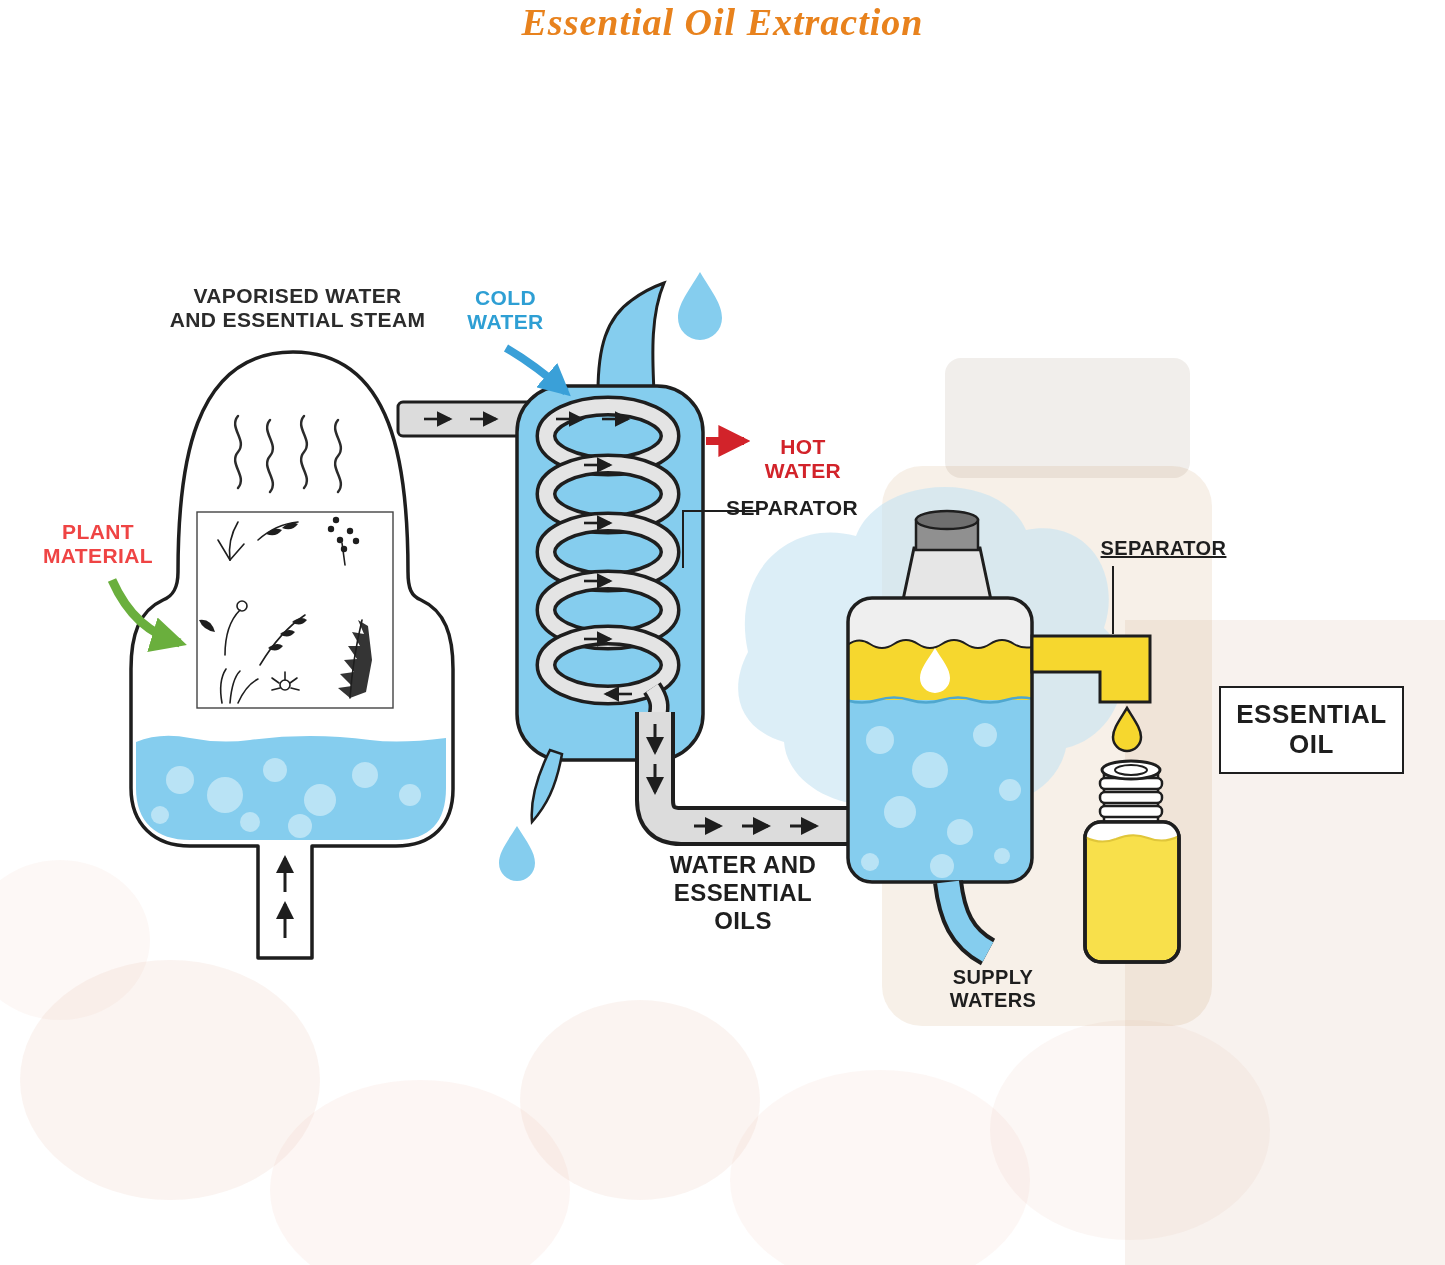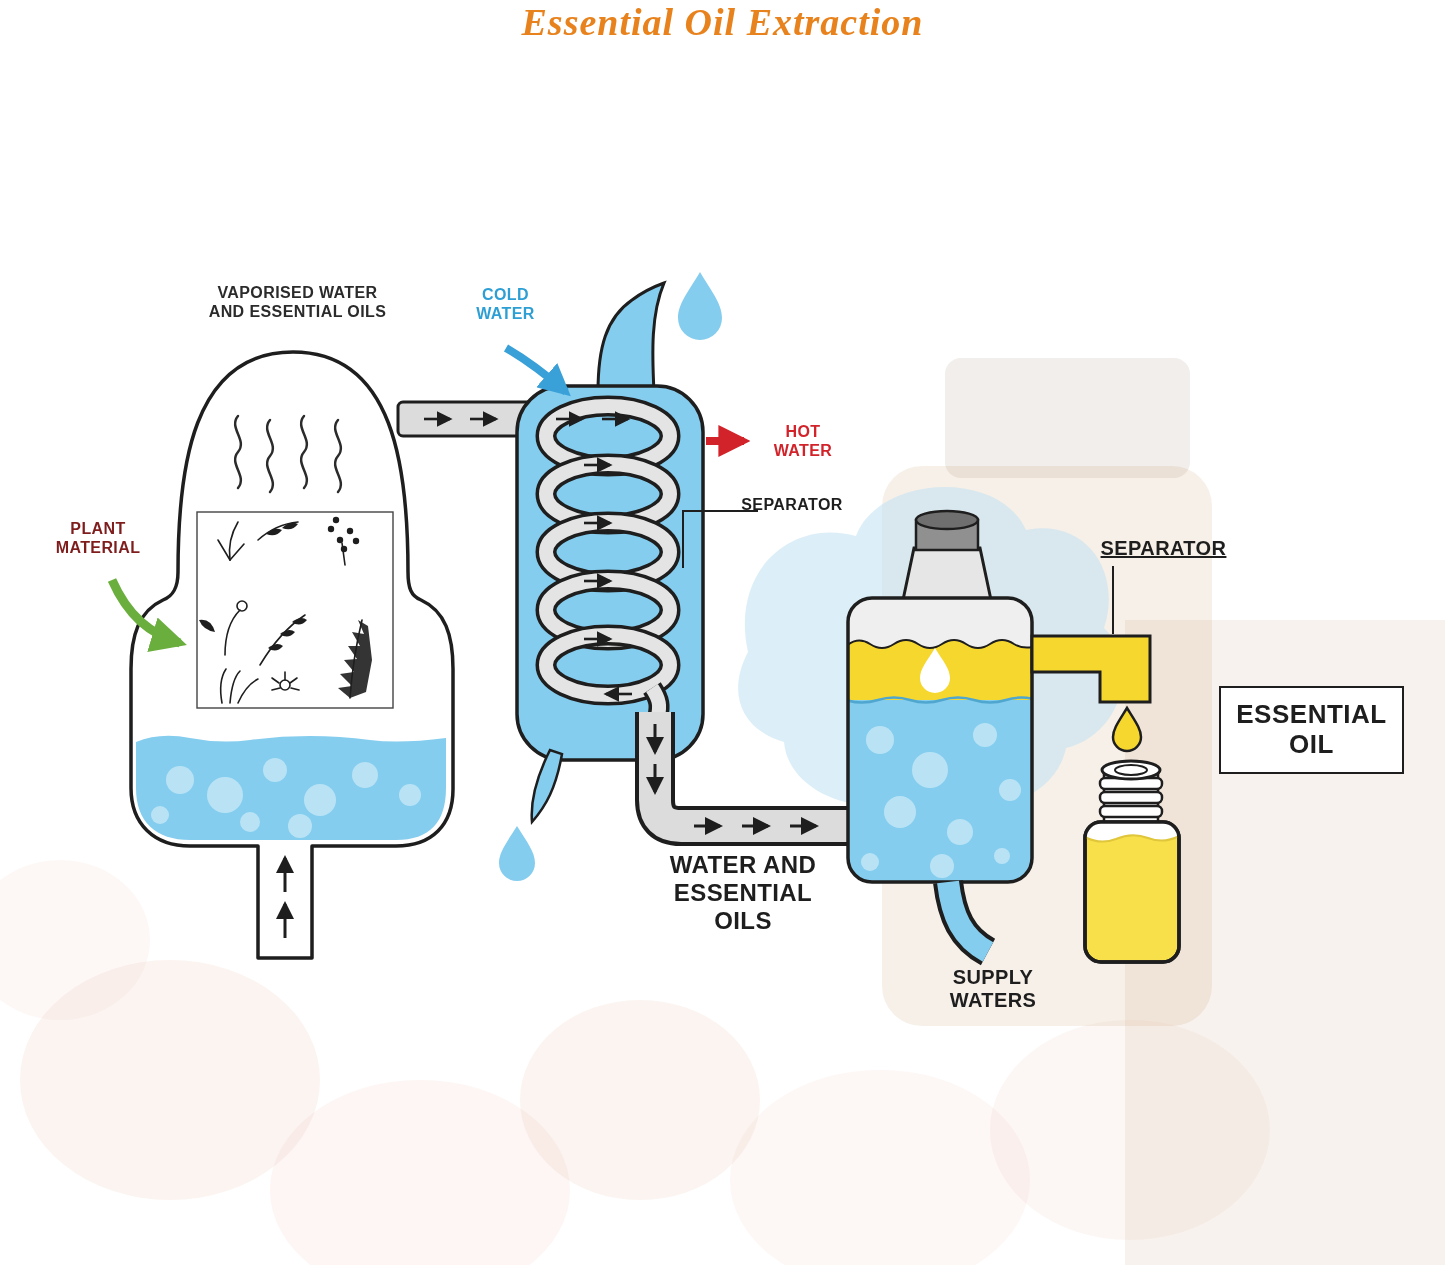--- a/index.html
+++ b/index.html
@@ -3,26 +3,26 @@
 <meta charset="utf-8">
 <style>
   html,body{margin:0;padding:0;background:#ffffff;}
   .canvas{position:relative;width:1445px;height:1265px;background:#ffffff;overflow:hidden;
           font-family:"Liberation Sans",sans-serif;}
   svg{position:absolute;left:0;top:0;}
   .title{position:absolute;top:0px;left:0;right:0;text-align:center;
          font-family:"Liberation Serif",serif;font-style:italic;font-weight:700;
          font-size:38px;color:#E8821D;letter-spacing:1px;}
   .lbl{position:absolute;text-align:center;font-weight:700;color:#2b2b2b;
-       line-height:1.16;letter-spacing:0.4px;font-size:16px;}
+       line-height:1.16;letter-spacing:0.4px;font-size:21px;}
   .lbl .ln{display:block;}
   .lbl.medium{font-weight:600;color:#1e1e1e;}
   .lbl.blue{color:#2E9FD4;}
-  .lbl.red{color:#D2232A;}
-  .lbl.green{color:#7f1d1d;}
+  .lbl.red{color:#D2232A;margin-top:12px;}
+  .lbl.green{color:#ef4444;}
   .callout{position:absolute;left:1219px;top:686px;width:181px;height:84px;
            border:2.5px solid #1E1E1E;background:#ffffff;display:flex;
            flex-direction:column;align-items:center;justify-content:center;
            font-weight:700;font-size:26px;color:#1e1e1e;letter-spacing:0.5px;line-height:1.15;}
 </style>
 </head>
 <body>
 
 <div class="canvas">
 
@@ -238,21 +238,21 @@
     <line x1="1113" y1="566" x2="1113" y2="634"></line>
   </g>
 
   <path d="M 112 580 C 128 616 150 634 180 643" fill="none" stroke="#6AAF3D" stroke-width="9" marker-end="url(#ah-green)"></path>
 </svg>
 
 <div class="title">Essential Oil Extraction</div>
 
 <div class="lbl" style="left:150px;top:284px;width:295px;">
   <div class="ln">VAPORISED WATER</div>
-  <div class="ln">AND ESSENTIAL OILS</div>
+  <div class="ln">AND ESSENTIAL STEAM</div>
 </div>
 
 <div class="lbl blue" style="left:448px;top:286px;width:115px;">
   <div class="ln">COLD</div>
   <div class="ln">WATER</div>
 </div>
 
 <div class="lbl red" style="left:743px;top:423px;width:120px;">
   <div class="ln">HOT</div>
   <div class="ln">WATER</div>

